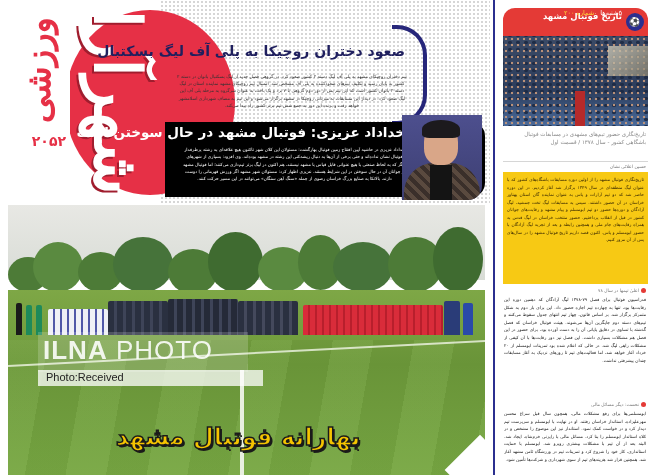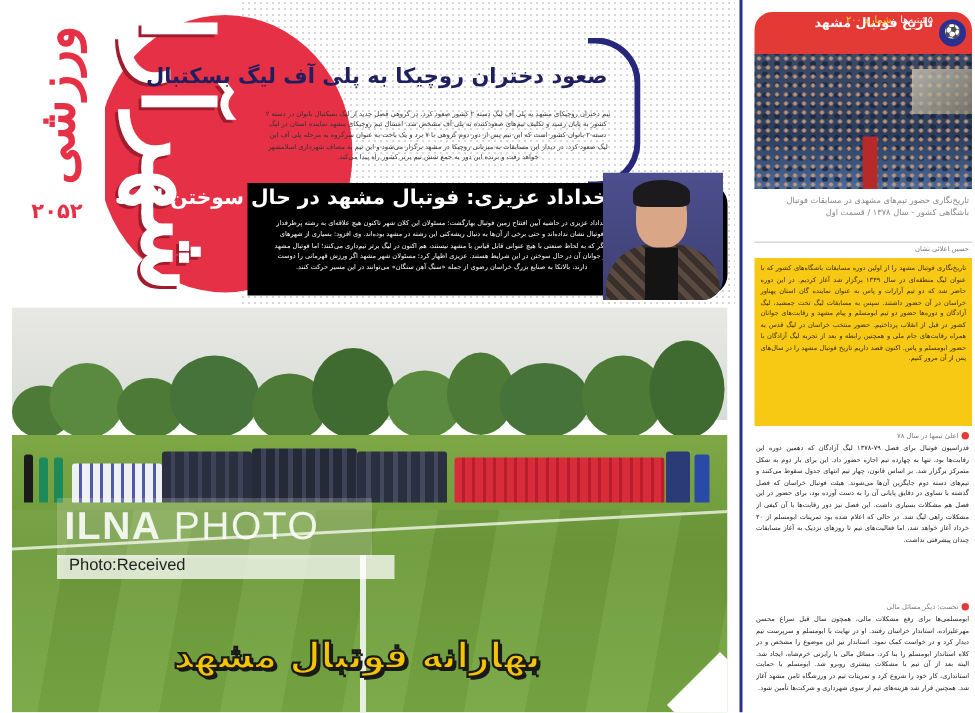--- a/index.html
+++ b/index.html
@@ -24,21 +24,21 @@
   .logo-left {
     position: absolute; left: 10px; top: 8px; width: 55px; height: 125px;
     display: flex; align-items: center; justify-content: center;
   }
   .logo-left span {
     writing-mode: vertical-rl; transform: rotate(180deg);
     color: #e63046; font-weight: bold; font-size: 34px; font-family: "DejaVu Serif", serif;
     letter-spacing: -2px;
   }
   .issue-no {
-    position: absolute; left: 10px; top: 133px; width: 56px; text-align: center;
+    position: absolute; left: 10px; top: 133px; width: 56px; text-align: right;
     color: #e63046; font-size: 14px; font-weight: bold; letter-spacing: 4px;
   }
   .datebox {
     position: absolute; left: 10px; top: 150px; width: 57px; height: 45px;
     background: #e63046; color: #fff; padding: 2px 3px;
   }
   .datebox .day { font-size: 10px; font-weight: bold; text-align: right; direction: rtl; }
   .datebox .dateline { font-size: 4px; text-align: right; direction: rtl; line-height: 5px; }
   .datebox .qr { position: absolute; left: 3px; top: 13px; width: 11px; height: 11px; background: #fff; border-radius: 50%; border: 3px solid #e63046; outline: 1px solid #fff; }
   .datebox .site { position: absolute; left: 2px; bottom: 2px; font-size: 6px; font-weight: bold; letter-spacing: -0.3px; }

